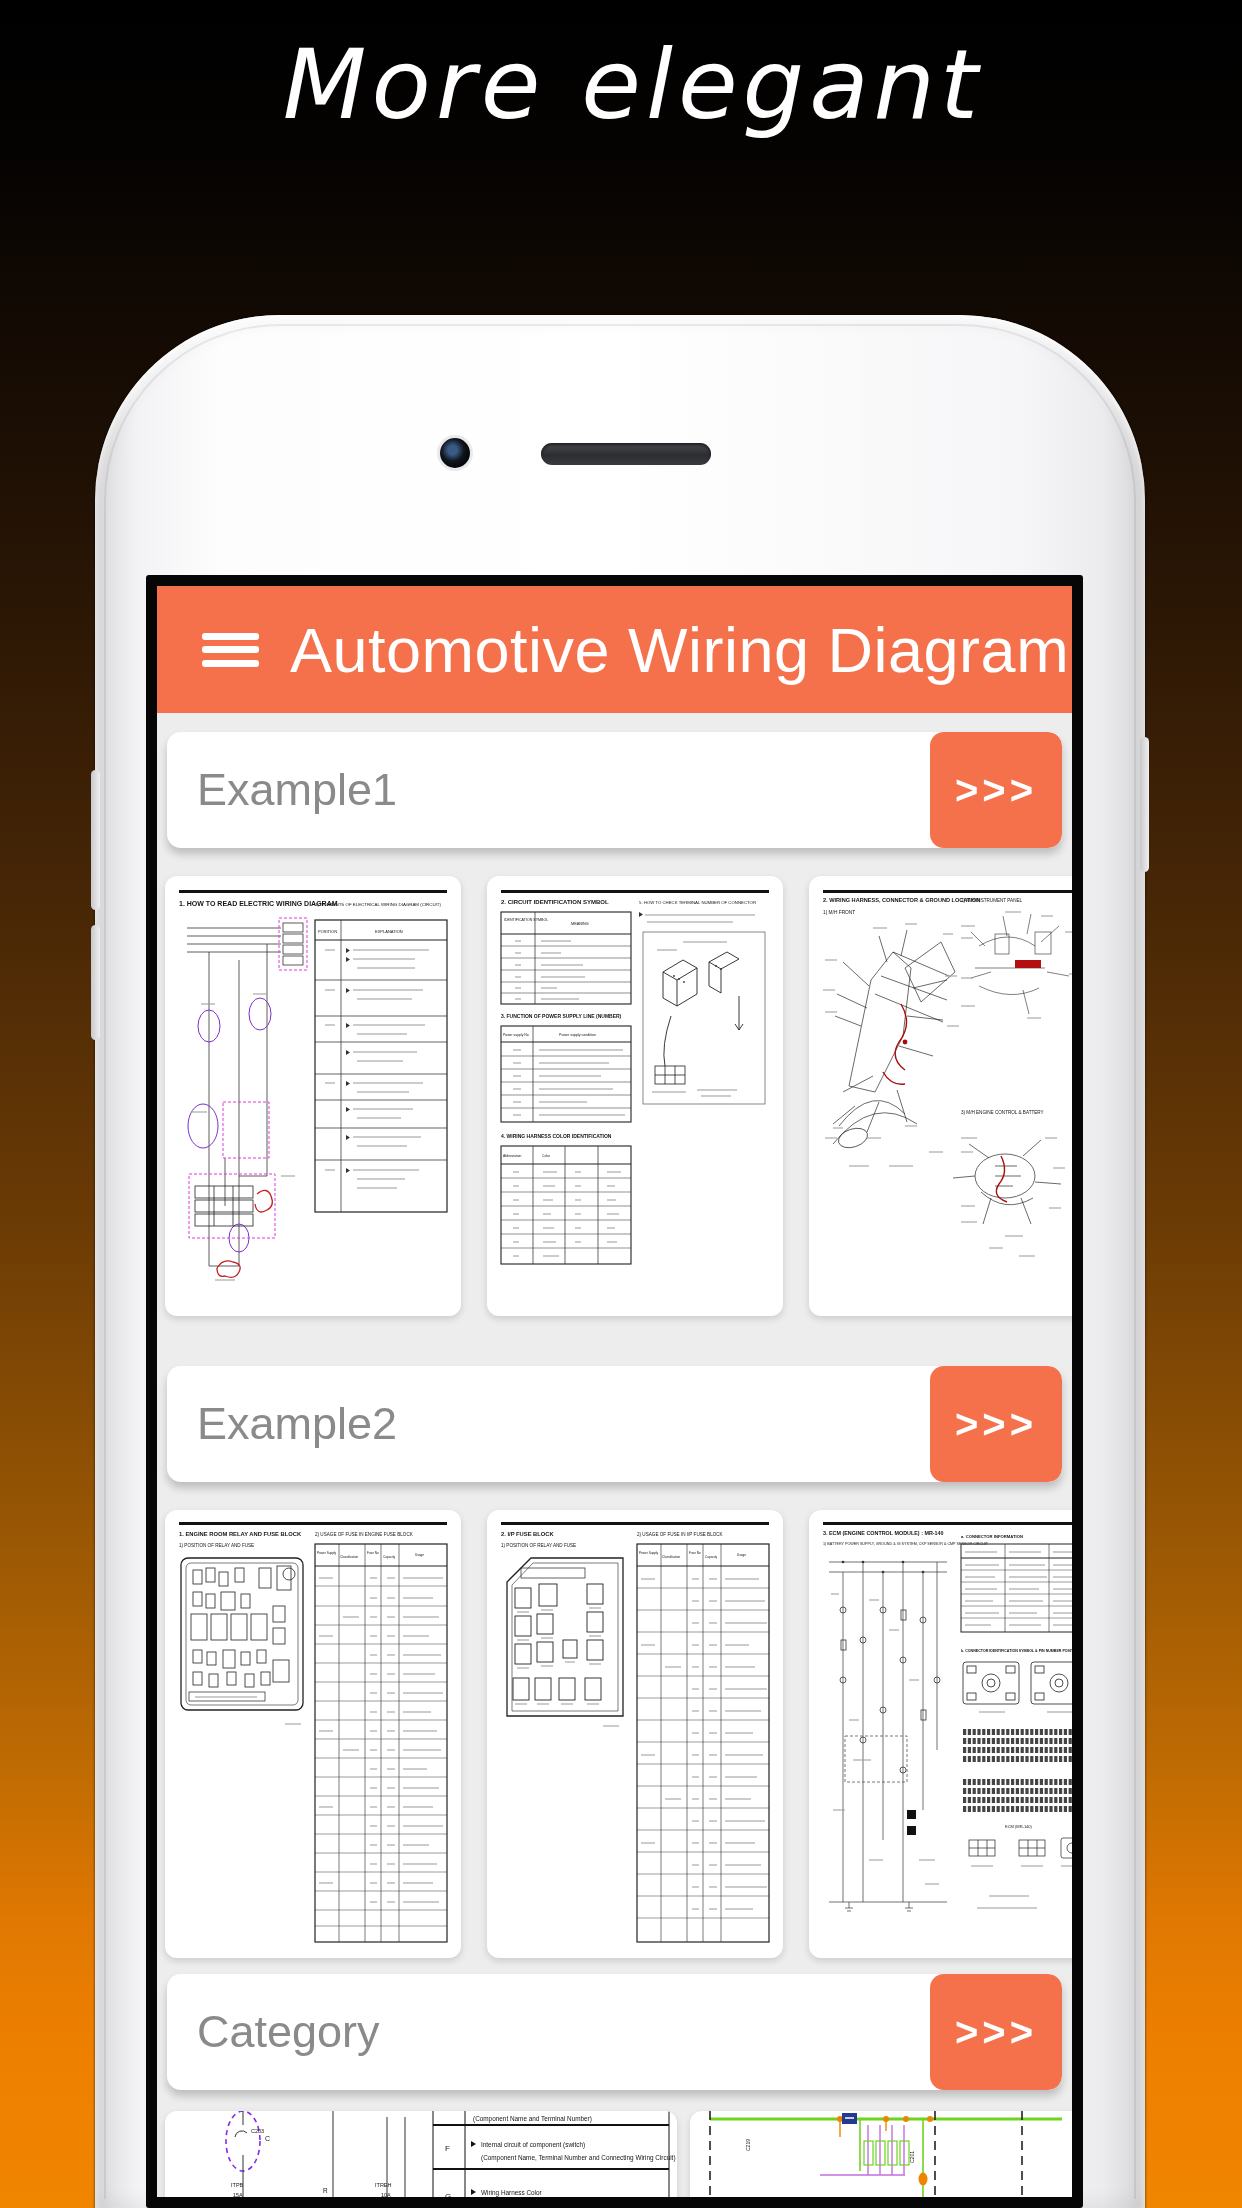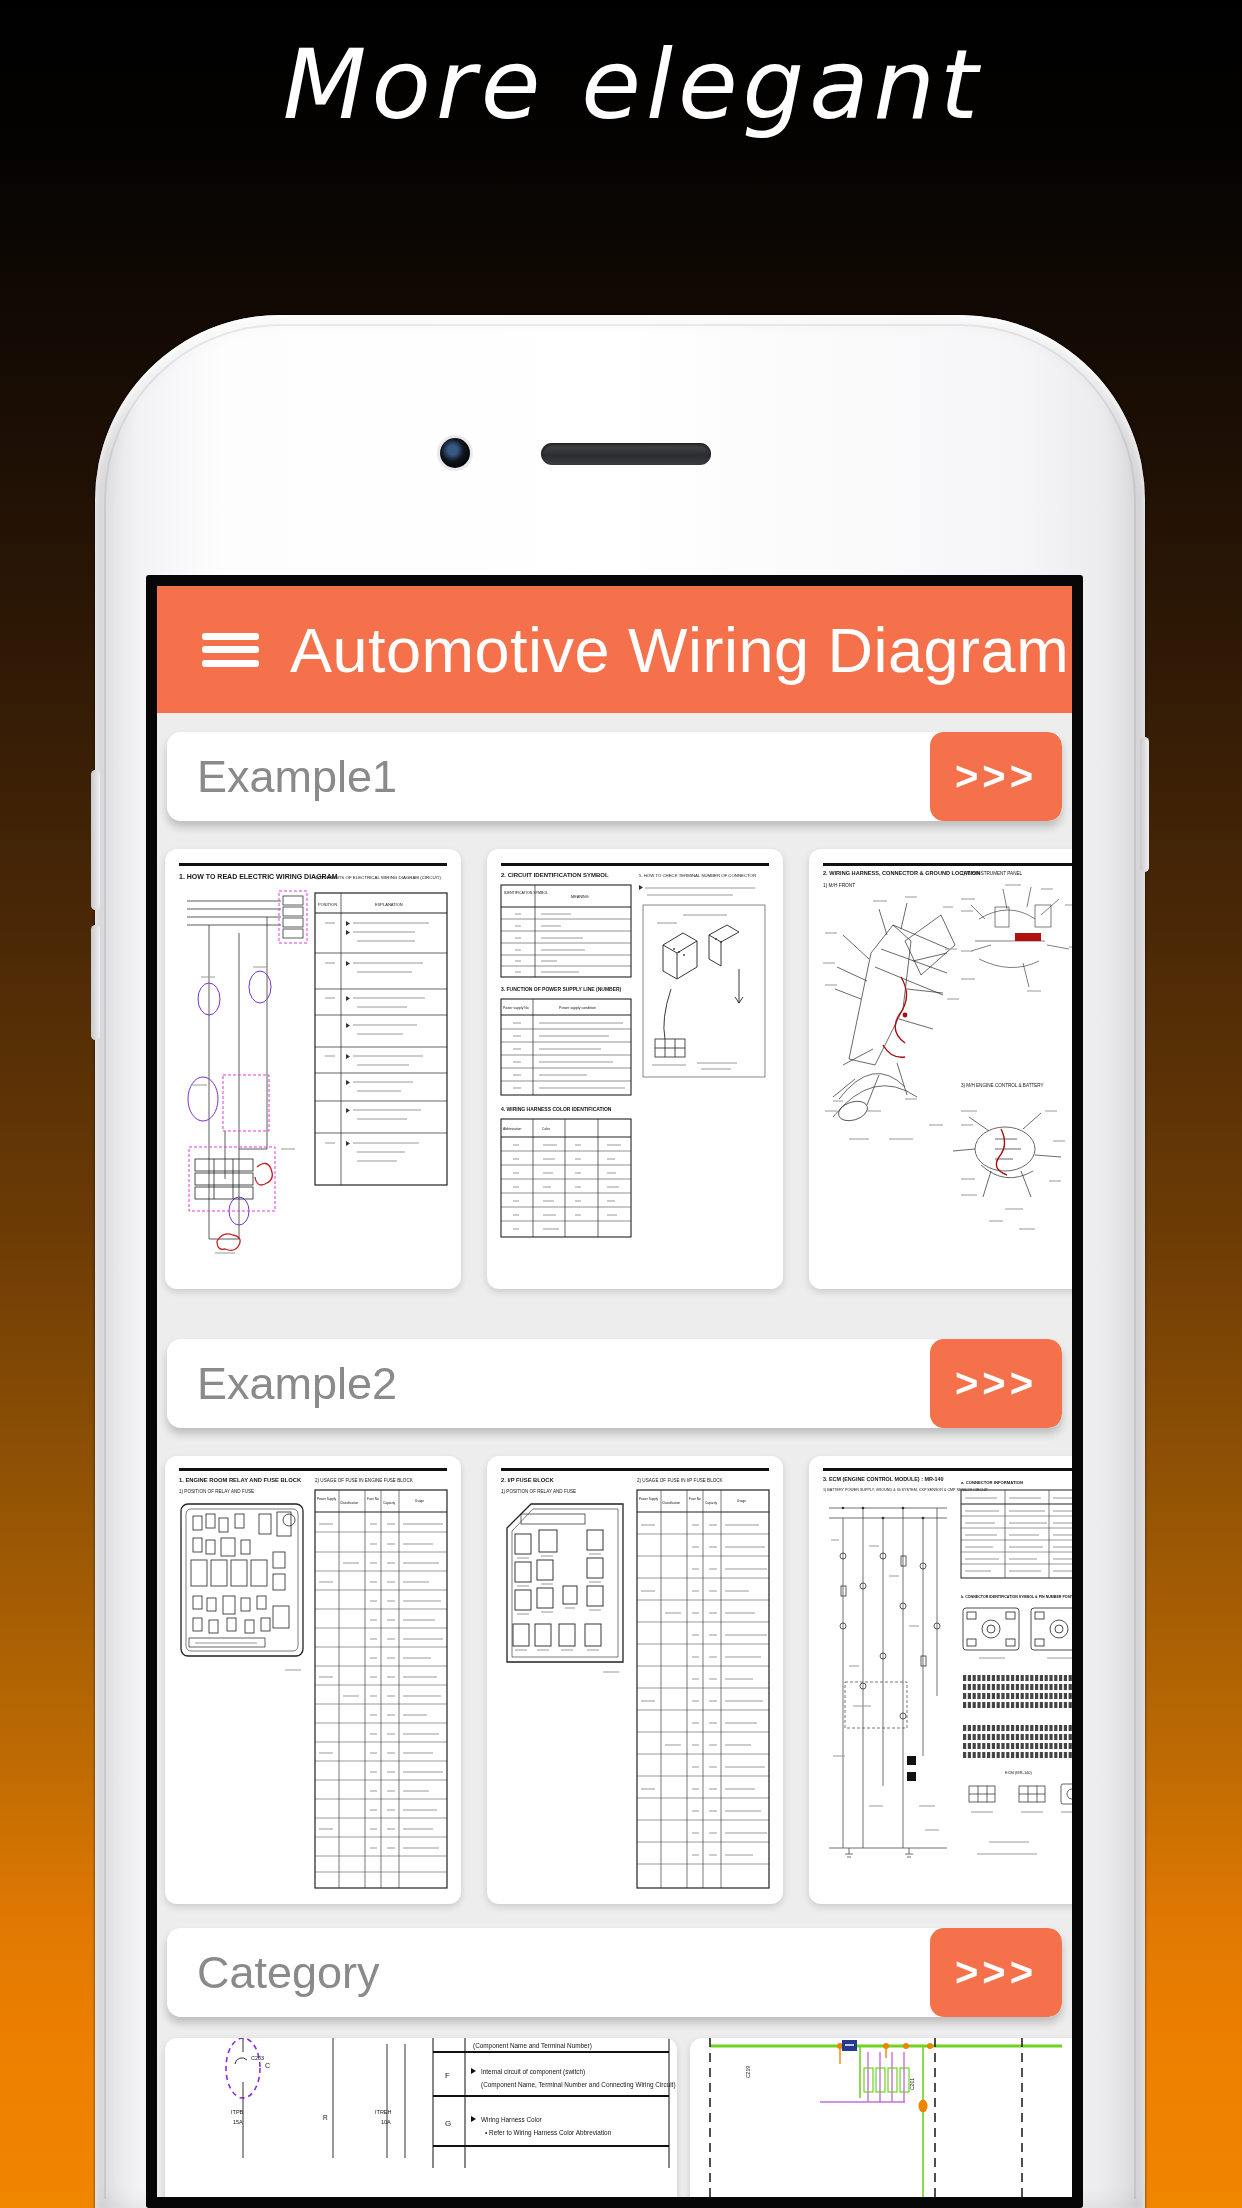--- a/index.html
+++ b/index.html
@@ -25,26 +25,26 @@
   .speaker{position:absolute;left:446px;top:128px;width:170px;height:22px;border-radius:11px;
     background:linear-gradient(180deg,#4a4b4f,#2c2d31 55%,#3a3b3f);box-shadow:inset 0 2px 3px rgba(0,0,0,.6),0 1px 0 rgba(255,255,255,.7);}
   
   .screen{position:absolute;left:51px;top:260px;width:937px;height:1633px;background:#060606;padding:11px;box-sizing:border-box;border-radius:3px;}
   .app{position:relative;width:915px;height:1611px;background:#EDEDED;overflow:hidden;}
   .appbar{height:127px;background:#F4714B;display:flex;align-items:center;}
   .hamburger{margin-left:45px;width:57px;height:34px;display:flex;flex-direction:column;justify-content:space-between;cursor:pointer;}
   .hamburger span{display:block;height:7px;border-radius:3px;background:#fff;}
   .appbar-title{flex:1;text-align:center;padding-left:28px;color:#fff;font-size:63px;letter-spacing:.5px;font-weight:400;}
   
-  .sec-card{position:relative;margin:0 10px;height:89px;background:#fff;border-radius:14px;
+  .sec-card{position:relative;margin:0 10px;height:116px;background:#fff;border-radius:14px;
     box-shadow:0 6px 9px rgba(0,0,0,.20);display:flex;align-items:stretch;overflow:hidden;cursor:pointer;}
   .sec-label{flex:1;display:flex;align-items:center;padding-left:30px;color:#8a8a8a;font-size:45px;}
   .sec-action{width:132px;background:#F4714B;border-radius:14px;display:flex;align-items:center;justify-content:center;
     color:#fff;font-size:40px;font-weight:600;letter-spacing:4px;}
-  .mt19{margin-top:19px}.mt28{margin-top:28px}.mt42{margin-top:50px}.mt32{margin-top:24px}.mt21{margin-top:21px}
+  .mt19{margin-top:19px}.mt28{margin-top:28px}.mt42{margin-top:50px}.mt32{margin-top:16px}.mt21{margin-top:21px}
   
   .thumb-row{display:flex;gap:26px;padding-left:8px;}
   .thumb{flex:0 0 auto;background:#fff;border-radius:12px;box-shadow:0 3px 7px rgba(0,0,0,.14);overflow:hidden;cursor:pointer;}
   .t-sm{width:296px;height:440px;}
   .t-sm2{width:296px;height:448px;}
   .t-w1{width:512px;height:400px;}
   .t-w2{width:420px;height:400px;margin-left:-13px;}
   .thumb svg{display:block;width:100%;height:100%;}
   svg text{font-family:"Liberation Sans",sans-serif;fill:#151515;}
   .faint{stroke:#9a9a9a;stroke-width:1.2;fill:none;}

